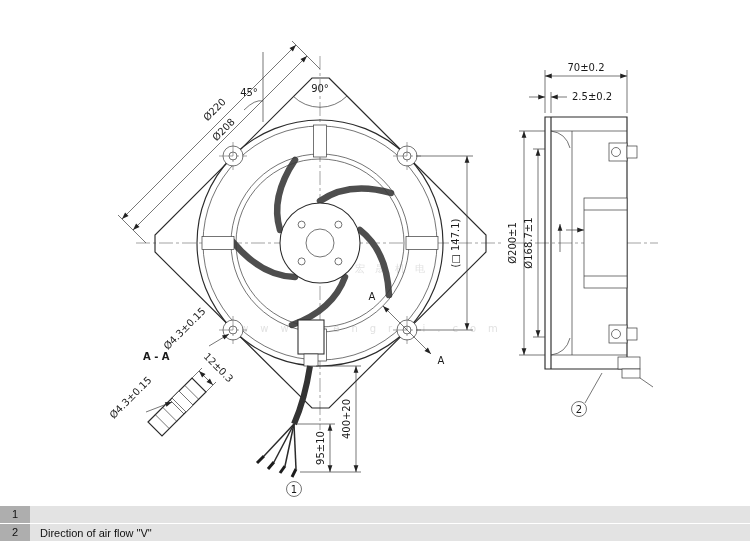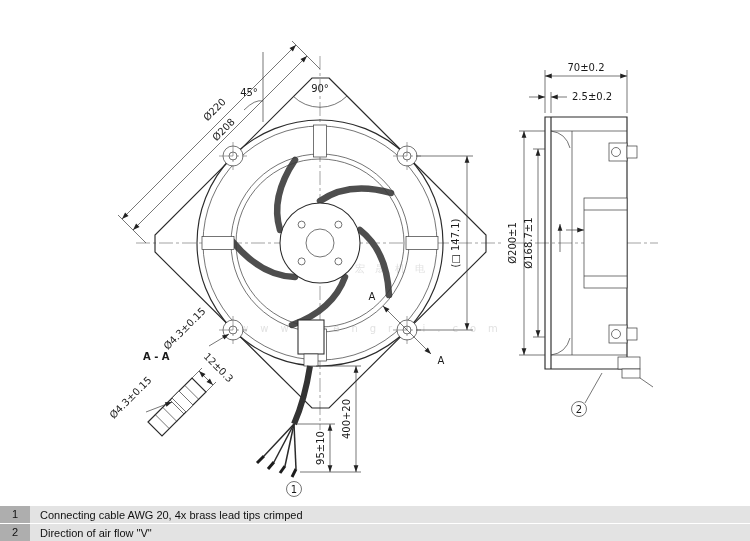--- a/index.html
+++ b/index.html
@@ -242,21 +242,20 @@
       <line class="d" x1="585" y1="403" x2="602" y2="373"></line>
       <circle class="wt" cx="579" cy="409" r="7.5"></circle>
       <text x="579" y="412.5" text-anchor="middle" font-size="9">2</text>
     </g>
   </g>
 </svg>
 
 <div class="legend">
   <div class="legend-row">
     <div class="legend-num">1</div>
-    <div class="legend-text">Connecting cable AWG 20, 4x brass lead tips crimped</div>
   </div>
   <div class="legend-row">
     <div class="legend-num">2</div>
     <div class="legend-text">Direction of air flow "V"</div>
   </div>
 </div>
 
 </div>
 
 </body></html>

